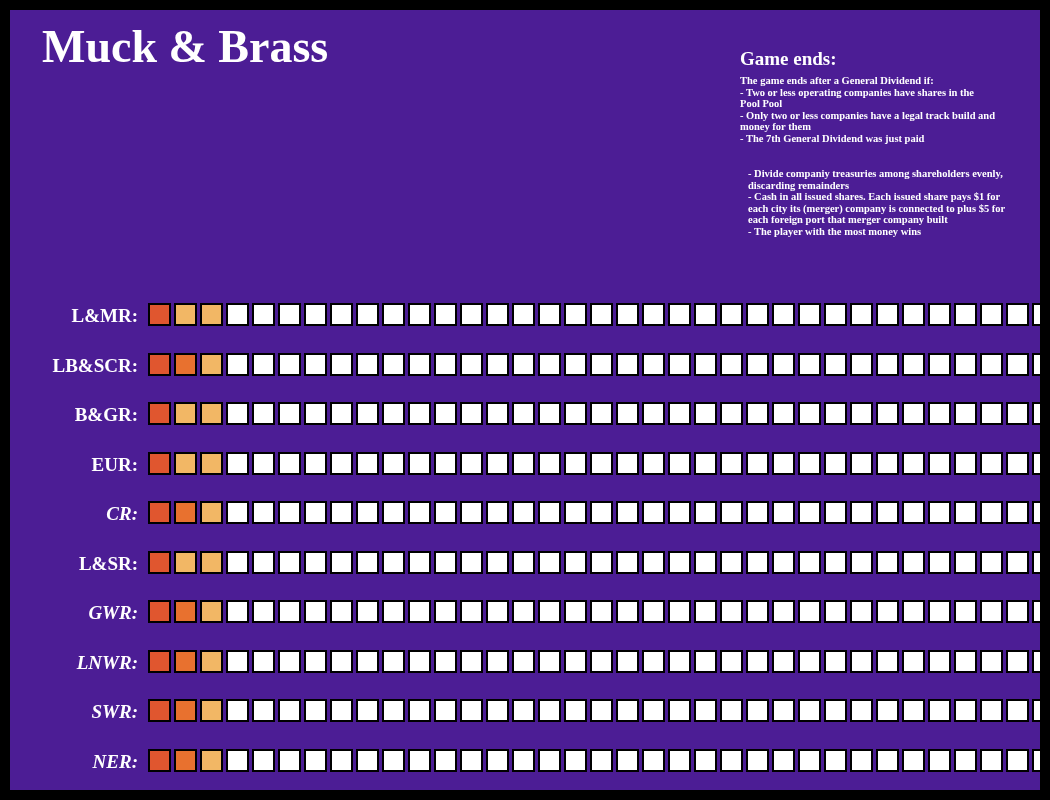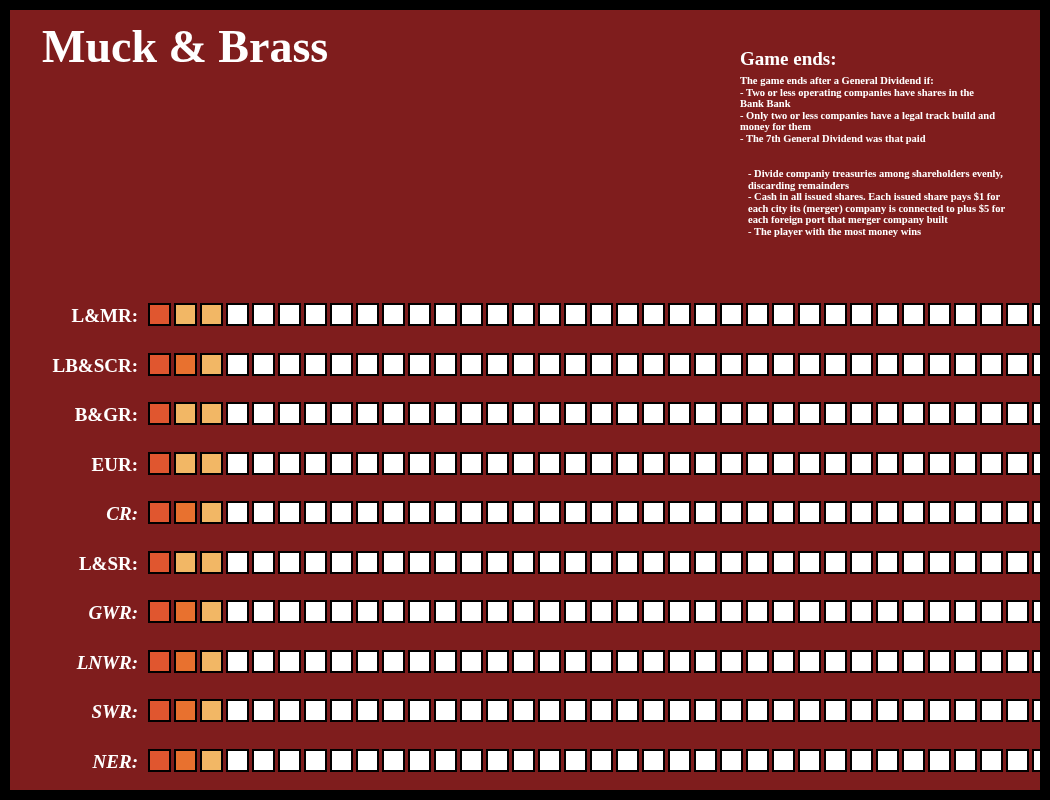--- a/index.html
+++ b/index.html
@@ -12,21 +12,21 @@
     height: 800px;
     overflow: hidden;
     font-family: "Liberation Serif", serif;
   }
   #board {
     position: absolute;
     left: 10px;
     top: 10px;
     width: 1030px;
     height: 780px;
-    background: #7f1d1d;
+    background: #4c1d95;
     overflow: hidden;
   }
   
   #title-block {
     position: absolute;
     left: 32px;
     top: 12px;
     width: 560px;
   }
   #game-title {
@@ -117,24 +117,24 @@
 
   <div id="title-block">
     <div id="game-title">Muck &amp; Brass</div>
   </div>
 
   <div class="rules-panel" id="game-ends-panel">
     <div class="rules-heading">Game ends:</div>
     <div class="rules-body">
       <div class="rules-line">The game ends after a General Dividend if:</div>
       <div class="rules-line">- Two or less operating companies have shares in the</div>
-      <div class="rules-line">Bank Bank</div>
+      <div class="rules-line">Pool Pool</div>
       <div class="rules-line">- Only two or less companies have a legal track build and</div>
       <div class="rules-line">money for them</div>
-      <div class="rules-line">- The 7th General Dividend was that paid</div>
+      <div class="rules-line">- The 7th General Dividend was just paid</div>
     </div>
   </div>
 
   <div class="rules-panel" id="scoring-panel">
     <div class="rules-body">
       <div class="rules-line">- Divide companiy treasuries among shareholders evenly,</div>
       <div class="rules-line">discarding remainders</div>
       <div class="rules-line">- Cash in all issued shares.  Each issued share pays $1 for</div>
       <div class="rules-line">each city its (merger) company is connected to plus $5 for</div>
       <div class="rules-line">each foreign port that merger company built</div>

